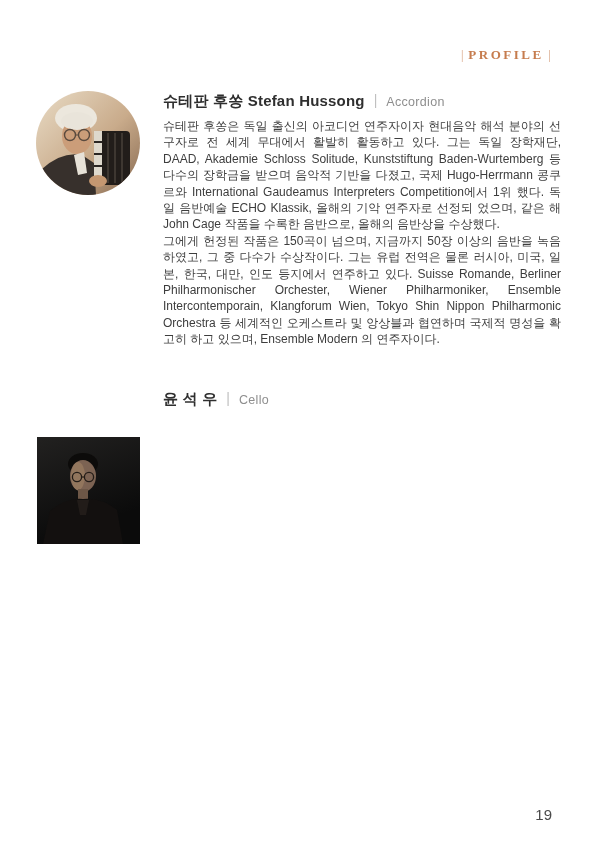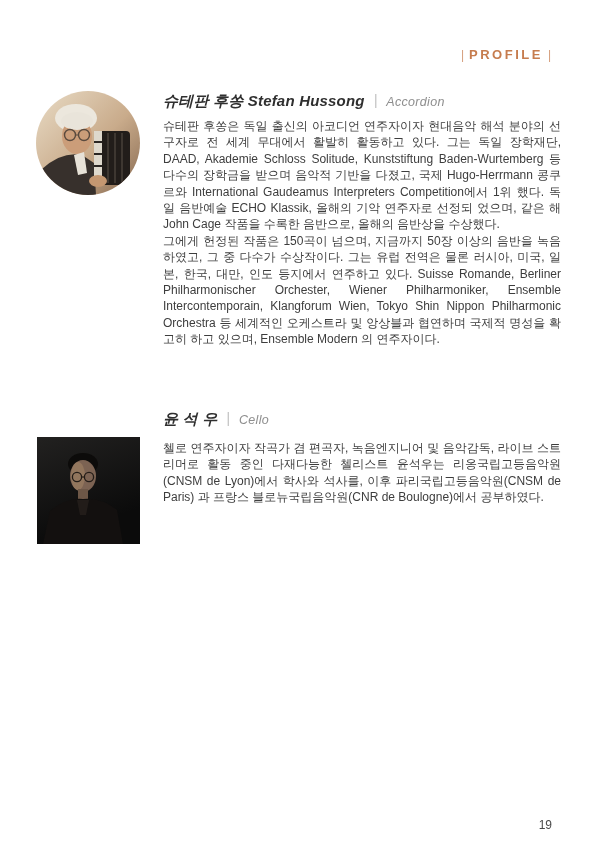--- a/index.html
+++ b/index.html
@@ -7,54 +7,54 @@
     position:relative;
     width:600px;height:850px;
     margin:0 auto;
     background:#ffffff;
     font-family:"Liberation Sans","DejaVu Sans",sans-serif;
     overflow:hidden;
   }
   
   .running-head{
     position:absolute;top:47px;right:44px;
-    font-family:Liberation Sans, sans-serif;
+    font-family:Liberation Serif, serif;
     font-weight:bold;font-size:13px;letter-spacing:2.5px;
     color:#c67c4e;
   }
   .running-head .bar{font-weight:normal;opacity:.75;letter-spacing:0;margin:0 5px;font-size:12px;}
   
   .photo{position:absolute;overflow:hidden;}
   .photo svg{display:block;}
   .photo-1{
     left:36px;top:91px;width:104px;height:104px;border-radius:50%;
     background:linear-gradient(135deg,#e9dcc6 0%,#c9ab8b 55%,#86684f 100%);
   }
   .photo-2{
     left:37px;top:437px;width:103px;height:107px;
     background:linear-gradient(160deg,#222120 0%,#0b0b0b 75%);
   }
-  .name-row{position:absolute;left:163px;white-space:nowrap;font-style:italic;}
+  .name-row{position:absolute;left:163px;white-space:nowrap;}
   .name-row .name{font-size:15px;font-weight:bold;color:#2f2f2f;letter-spacing:.2px;}
   .name-row .sep{color:#c0c0c0;font-weight:300;font-size:14px;margin:0 9px;position:relative;top:-1px;}
   .name-row .instrument{font-size:12.5px;color:#8e8e8e;letter-spacing:.3px;}
   .name-row-1{top:92px;}
-  .name-row-2{top:410px;text-align:center;}
+  .name-row-2{top:390px;text-align:center;}
   .bio{position:absolute;left:163px;width:398px;}
   .bio-1{top:118px;}
   .bio-2{top:440px;}
   .bio p{
     margin:0;padding:0;
     font-size:12px;line-height:16.4px;color:#3d3d3d;
     text-align:justify;
     word-break:break-word;
   }
   .page-number{
     position:absolute;top:806px;right:48px;
-    font-size:12px;color:#4a4a4a;margin-top:12px;
+    font-size:15px;color:#4a4a4a;
   }
 </style>
 </head>
 <body>
 
 <div class="page">
 
   <div class="running-head">
     <span class="bar">|</span><span>PROFILE</span><span class="bar">|</span>
   </div>
@@ -101,18 +101,17 @@
       <circle cx="40" cy="40" r="4.6" fill="none" stroke="#231c17" stroke-width="1.3"></circle>
       <circle cx="52" cy="40" r="4.6" fill="none" stroke="#231c17" stroke-width="1.3"></circle>
       <path d="M44.5,40 L47.5,40" stroke="#231c17" stroke-width="1.1"></path>
       <rect x="41" y="52" width="10" height="12" fill="#6d5747"></rect>
       <path d="M6,107 L13,74 Q30,60 46,62 Q64,60 80,73 L86,107 Z" fill="#13100f"></path>
       <path d="M40,63 L52,63 L49,78 L43,78 Z" fill="#221c19"></path>
     </svg>
   </div>
 
   <div class="bio bio-2">
-    <p>첼로 연주자이자 작곡가 겸 편곡자, 녹음엔지니어 및 음악감독, 라이브 스트리머로 활동 중인 다재다능한 첼리스트 윤석우는 리옹국립고등음악원(CNSM de Lyon)에서 학사와 석사를, 이후 파리국립고등음악원(CNSM de Paris) 과 프랑스 블로뉴국립음악원(CNR de Boulogne)에서 공부하였다.</p>
   </div>
 
   <div class="page-number">19</div>
 
 </div>
 
 </body></html>

